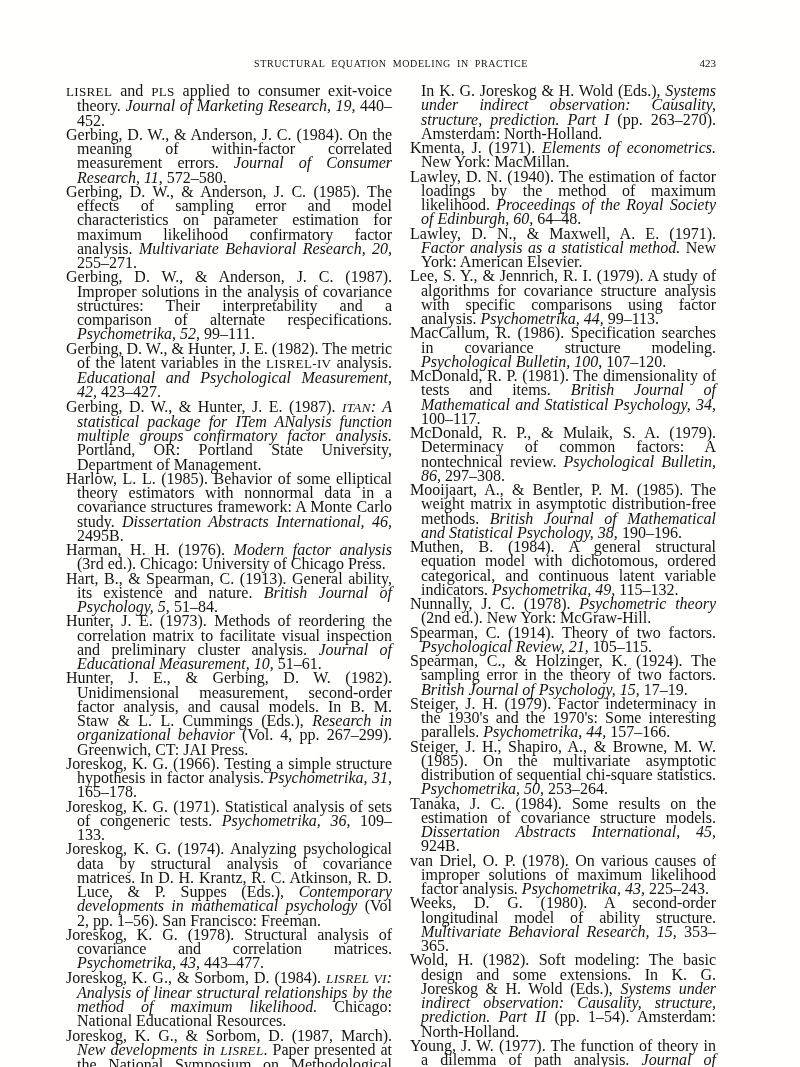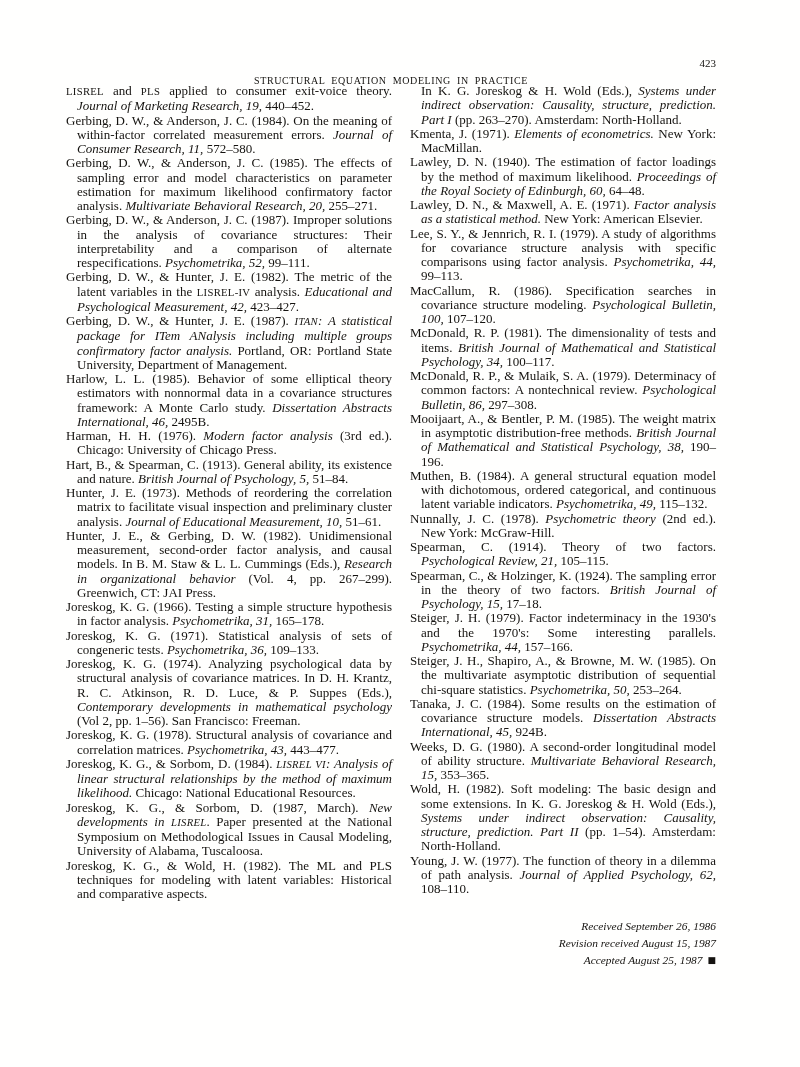--- a/index.html
+++ b/index.html
@@ -8,32 +8,31 @@
     font-family:"Liberation Serif", serif;color:#151310;
     -webkit-font-smoothing:antialiased;
   }
   .page{position:absolute;left:0;top:0;width:800px;height:1067px;background:#fffffe;}
   .header{
     position:absolute;left:66px;top:58px;width:650px;height:16px;
   }
   .running-title{
     display:block;text-align:center;font-size:10px;letter-spacing:0.6px;word-spacing:3px;
     font-weight:400;
-    margin-top:17px;
   }
   .page-number{
     position:absolute;right:0;top:-1px;font-size:11px;
   }
   .columns{
     position:absolute;left:66px;top:84px;width:650px;display:flex;gap:18px;
   }
   .col-left{width:326px;}
   .col-right{width:306px;}
   .ref{
-    margin:0;font-size:13px;line-height:14.25px;text-align:justify;
+    margin:0;font-size:16px;line-height:14.25px;text-align:justify;
     padding-left:11px;text-indent:-11px;
   }
   .ref.cont{text-indent:0;}
   .it{font-style:italic;}
   .sc{font-size:0.82em;letter-spacing:0.3px;}
   .received{
     margin-top:22px;text-align:right;font-size:11.4px;line-height:16.8px;font-style:italic;
   }
   .received .line{white-space:nowrap;}
   .end-mark{
@@ -51,21 +50,21 @@
     <span class="page-number">423</span>
   </div>
 
   <div class="columns">
     <div class="col-left" id="col-left">
         <p class="ref"><span class="sc">LISREL</span><span> and </span><span class="sc">PLS</span><span> applied to consumer exit-voice theory. </span><span class="it">Journal of Marketing Research, 19,</span><span> 440–452.</span></p>
         <p class="ref"><span>Gerbing, D. W., &amp; Anderson, J. C. (1984). On the meaning of within-factor correlated measurement errors. </span><span class="it">Journal of Consumer Research, 11,</span><span> 572–580.</span></p>
         <p class="ref"><span>Gerbing, D. W., &amp; Anderson, J. C. (1985). The effects of sampling error and model characteristics on parameter estimation for maximum likelihood confirmatory factor analysis. </span><span class="it">Multivariate Behavioral Research, 20,</span><span> 255–271.</span></p>
         <p class="ref"><span>Gerbing, D. W., &amp; Anderson, J. C. (1987). Improper solutions in the analysis of covariance structures: Their interpretability and a comparison of alternate respecifications. </span><span class="it">Psychometrika, 52,</span><span> 99–111.</span></p>
         <p class="ref"><span>Gerbing, D. W., &amp; Hunter, J. E. (1982). The metric of the latent variables in the </span><span class="sc">LISREL-IV</span><span> analysis. </span><span class="it">Educational and Psychological Measurement, 42,</span><span> 423–427.</span></p>
-        <p class="ref"><span>Gerbing, D. W., &amp; Hunter, J. E. (1987). </span><span class="it sc">ITAN</span><span class="it">: A statistical package for ITem ANalysis including multiple groups confirmatory factor analysis.</span><span> Portland, OR: Portland State University, Department of Management.</span></p>
+        <p class="ref"><span>Gerbing, D. W., &amp; Hunter, J. E. (1987). </span><span class="it sc">ITAN</span><span class="it">: A statistical package for ITem ANalysis function multiple groups confirmatory factor analysis.</span><span> Portland, OR: Portland State University, Department of Management.</span></p>
         <p class="ref"><span>Harlow, L. L. (1985). Behavior of some elliptical theory estimators with nonnormal data in a covariance structures framework: A Monte Carlo study. </span><span class="it">Dissertation Abstracts International, 46,</span><span> 2495B.</span></p>
         <p class="ref"><span>Harman, H. H. (1976). </span><span class="it">Modern factor analysis</span><span> (3rd ed.). Chicago: University of Chicago Press.</span></p>
         <p class="ref"><span>Hart, B., &amp; Spearman, C. (1913). General ability, its existence and nature. </span><span class="it">British Journal of Psychology, 5,</span><span> 51–84.</span></p>
         <p class="ref"><span>Hunter, J. E. (1973). Methods of reordering the correlation matrix to facilitate visual inspection and preliminary cluster analysis. </span><span class="it">Journal of Educational Measurement, 10,</span><span> 51–61.</span></p>
         <p class="ref"><span>Hunter, J. E., &amp; Gerbing, D. W. (1982). Unidimensional measurement, second-order factor analysis, and causal models. In B. M. Staw &amp; L. L. Cummings (Eds.), </span><span class="it">Research in organizational behavior</span><span> (Vol. 4, pp. 267–299). Greenwich, CT: JAI Press.</span></p>
         <p class="ref"><span>Joreskog, K. G. (1966). Testing a simple structure hypothesis in factor analysis. </span><span class="it">Psychometrika, 31,</span><span> 165–178.</span></p>
         <p class="ref"><span>Joreskog, K. G. (1971). Statistical analysis of sets of congeneric tests. </span><span class="it">Psychometrika, 36,</span><span> 109–133.</span></p>
         <p class="ref"><span>Joreskog, K. G. (1974). Analyzing psychological data by structural analysis of covariance matrices. In D. H. Krantz, R. C. Atkinson, R. D. Luce, &amp; P. Suppes (Eds.), </span><span class="it">Contemporary developments in mathematical psychology</span><span> (Vol 2, pp. 1–56). San Francisco: Freeman.</span></p>
         <p class="ref"><span>Joreskog, K. G. (1978). Structural analysis of covariance and correlation matrices. </span><span class="it">Psychometrika, 43,</span><span> 443–477.</span></p>
         <p class="ref"><span>Joreskog, K. G., &amp; Sorbom, D. (1984). </span><span class="it sc">LISREL VI</span><span class="it">: Analysis of linear structural relationships by the method of maximum likelihood.</span><span> Chicago: National Educational Resources.</span></p>
@@ -79,24 +78,25 @@
           <p class="ref"><span>Lawley, D. N. (1940). The estimation of factor loadings by the method of maximum likelihood. </span><span class="it">Proceedings of the Royal Society of Edinburgh, 60,</span><span> 64–48.</span></p>
           <p class="ref"><span>Lawley, D. N., &amp; Maxwell, A. E. (1971). </span><span class="it">Factor analysis as a statistical method.</span><span> New York: American Elsevier.</span></p>
           <p class="ref"><span>Lee, S. Y., &amp; Jennrich, R. I. (1979). A study of algorithms for covariance structure analysis with specific comparisons using factor analysis. </span><span class="it">Psychometrika, 44,</span><span> 99–113.</span></p>
           <p class="ref"><span>MacCallum, R. (1986). Specification searches in covariance structure modeling. </span><span class="it">Psychological Bulletin, 100,</span><span> 107–120.</span></p>
           <p class="ref"><span>McDonald, R. P. (1981). The dimensionality of tests and items. </span><span class="it">British Journal of Mathematical and Statistical Psychology, 34,</span><span> 100–117.</span></p>
           <p class="ref"><span>McDonald, R. P., &amp; Mulaik, S. A. (1979). Determinacy of common factors: A nontechnical review. </span><span class="it">Psychological Bulletin, 86,</span><span> 297–308.</span></p>
           <p class="ref"><span>Mooijaart, A., &amp; Bentler, P. M. (1985). The weight matrix in asymptotic distribution-free methods. </span><span class="it">British Journal of Mathematical and Statistical Psychology, 38,</span><span> 190–196.</span></p>
           <p class="ref"><span>Muthen, B. (1984). A general structural equation model with dichotomous, ordered categorical, and continuous latent variable indicators. </span><span class="it">Psychometrika, 49,</span><span> 115–132.</span></p>
           <p class="ref"><span>Nunnally, J. C. (1978). </span><span class="it">Psychometric theory</span><span> (2nd ed.). New York: McGraw-Hill.</span></p>
           <p class="ref"><span>Spearman, C. (1914). Theory of two factors. </span><span class="it">Psychological Review, 21,</span><span> 105–115.</span></p>
-          <p class="ref"><span>Spearman, C., &amp; Holzinger, K. (1924). The sampling error in the theory of two factors. </span><span class="it">British Journal of Psychology, 15,</span><span> 17–18.</span></p>
+          <p class="ref"><span>Spearman, C., &amp; Holzinger, K. (1924). The sampling error in the theory of two factors. </span><span class="it">British Journal of Psychology, 15,</span><span> 17–19.</span></p>
           <p class="ref"><span>Steiger, J. H. (1979). Factor indeterminacy in the 1930's and the 1970's: Some interesting parallels. </span><span class="it">Psychometrika, 44,</span><span> 157–166.</span></p>
           <p class="ref"><span>Steiger, J. H., Shapiro, A., &amp; Browne, M. W. (1985). On the multivariate asymptotic distribution of sequential chi-square statistics. </span><span class="it">Psychometrika, 50,</span><span> 253–264.</span></p>
           <p class="ref"><span>Tanaka, J. C. (1984). Some results on the estimation of covariance structure models. </span><span class="it">Dissertation Abstracts International, 45,</span><span> 924B.</span></p>
+          <p class="ref"><span>van Driel, O. P. (1978). On various causes of improper solutions of maximum likelihood factor analysis. </span><span class="it">Psychometrika, 43,</span><span> 225–243.</span></p>
           <p class="ref"><span>Weeks, D. G. (1980). A second-order longitudinal model of ability structure. </span><span class="it">Multivariate Behavioral Research, 15,</span><span> 353–365.</span></p>
           <p class="ref"><span>Wold, H. (1982). Soft modeling: The basic design and some extensions. In K. G. Joreskog &amp; H. Wold (Eds.), </span><span class="it">Systems under indirect observation: Causality, structure, prediction. Part II</span><span> (pp. 1–54). Amsterdam: North-Holland.</span></p>
           <p class="ref"><span>Young, J. W. (1977). The function of theory in a dilemma of path analysis. </span><span class="it">Journal of Applied Psychology, 62,</span><span> 108–110.</span></p>
         </div>
       <div class="received">
         <div class="line">Received September 26, 1986</div>
         <div class="line">Revision received August 15, 1987</div>
         <div class="line"><span>Accepted August 25, 1987</span><span class="end-mark">■</span></div>
       </div>
     </div>

